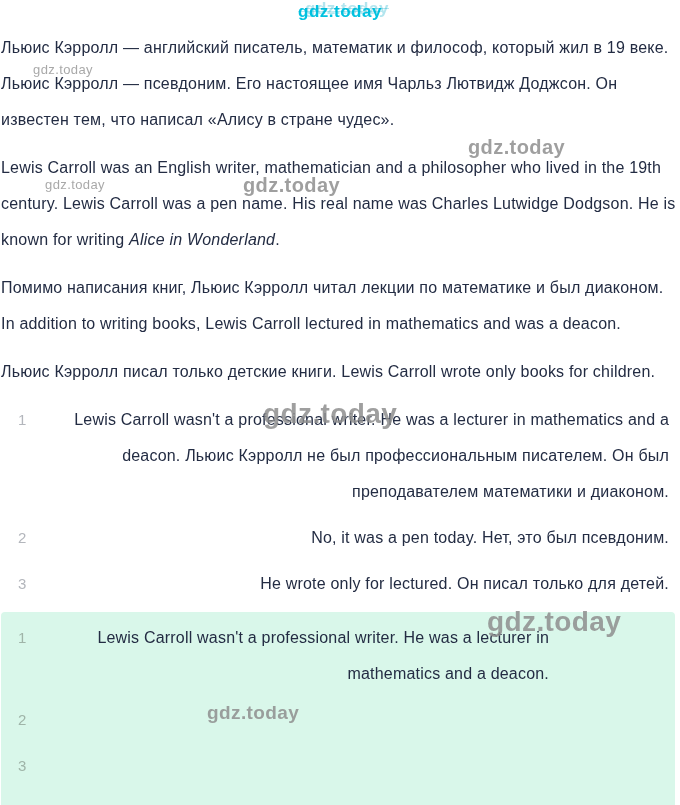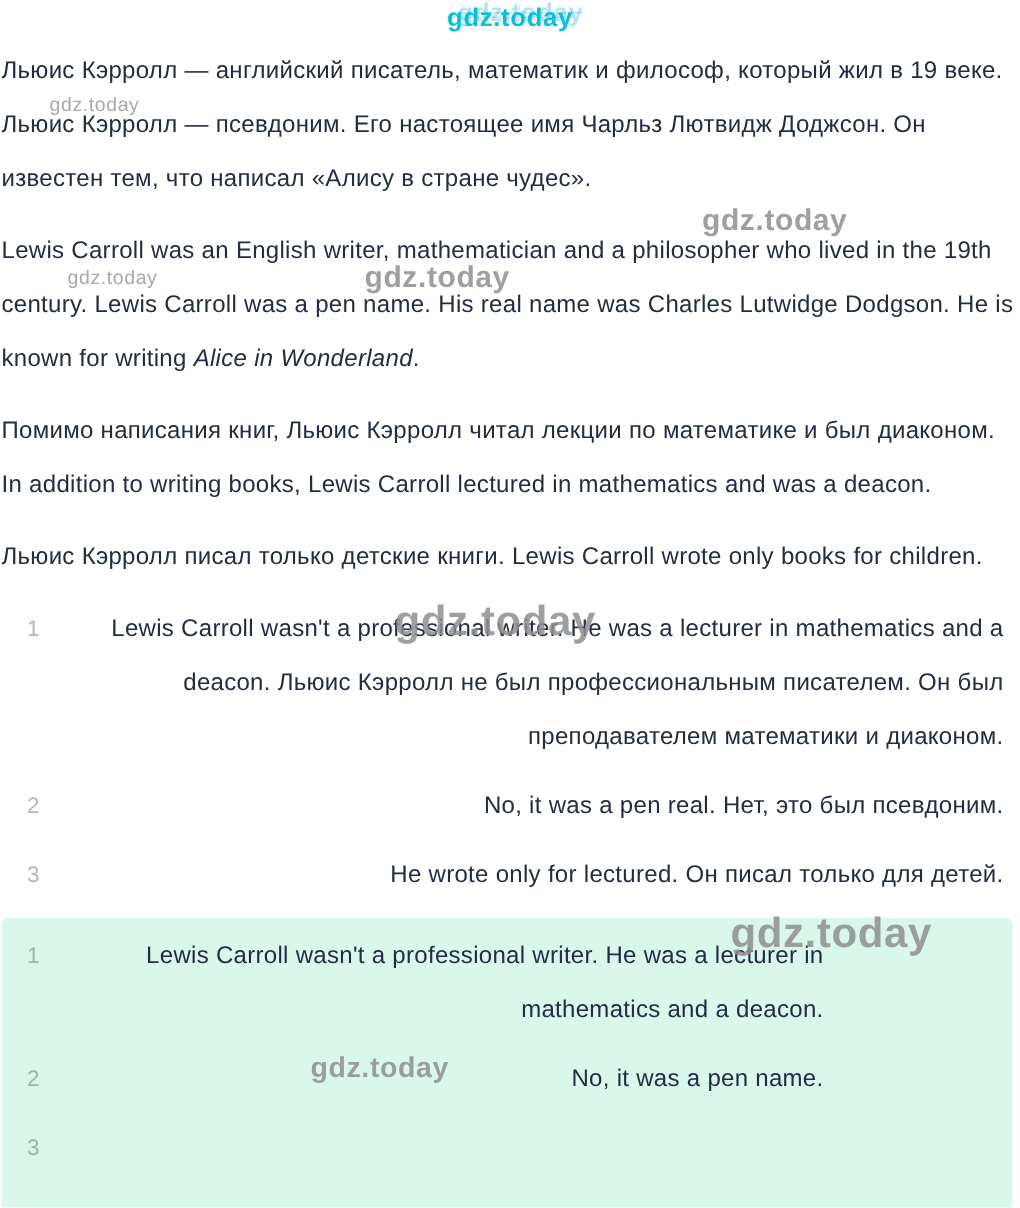--- a/index.html
+++ b/index.html
@@ -106,40 +106,39 @@
 
     <div class="answer-list">
 
       <div class="answer-item">
         <span class="num">1</span>
         <span class="txt">Lewis Carroll wasn't a professional writer. He was a lecturer in mathematics and a deacon. Льюис Кэрролл не был профессиональным писателем. Он был преподавателем математики и диаконом.</span>
       </div>
 
       <div class="answer-item">
         <span class="num">2</span>
-        <span class="txt">No, it was a pen real. Нет, это был псевдоним.</span>
+        <span class="txt">No, it was a pen today. Нет, это был псевдоним.</span>
       </div>
 
       <div class="answer-item">
         <span class="num">3</span>
         <span class="txt">He wrote only for lectured. Он писал только для детей.</span>
       </div>
 
     </div>
 
     <div class="highlight">
 
       <div class="answer-item">
         <span class="num">1</span>
         <span class="txt">Lewis Carroll wasn't a professional writer. He was a lecturer in mathematics and a deacon.</span>
       </div>
 
       <div class="answer-item">
         <span class="num">2</span>
-        <span class="txt">No, it was a pen name.</span>
       </div>
 
       <div class="answer-item">
         <span class="num">3</span>
       </div>
 
     </div>
 
   </div>
 

